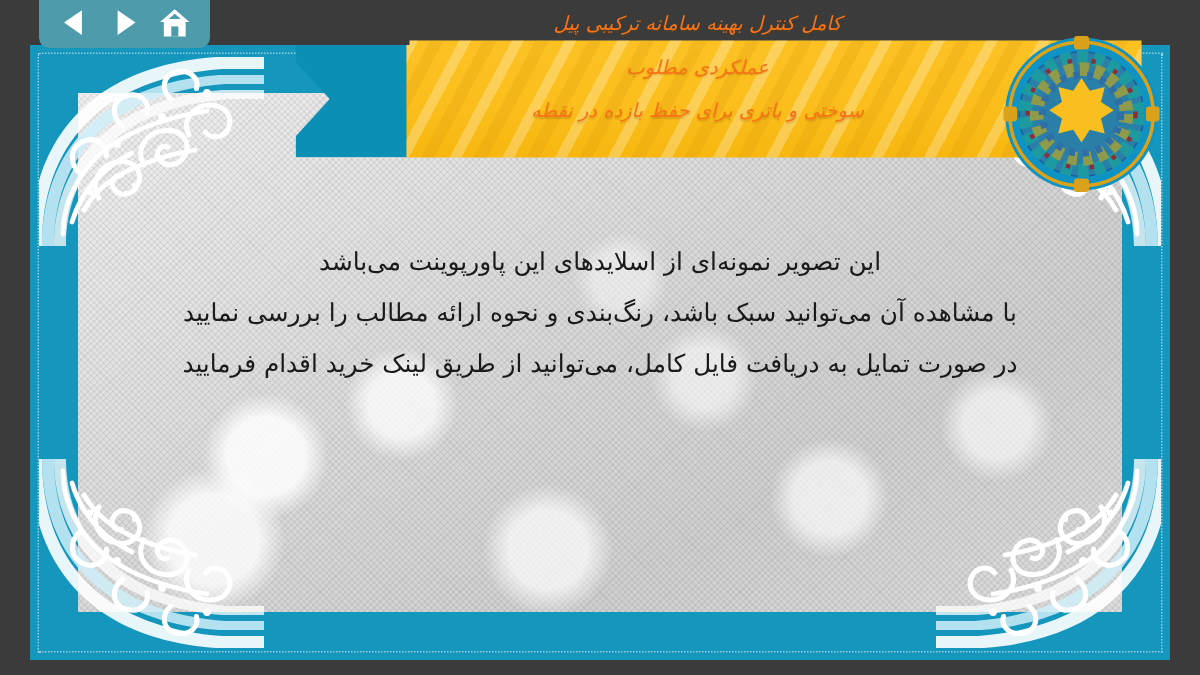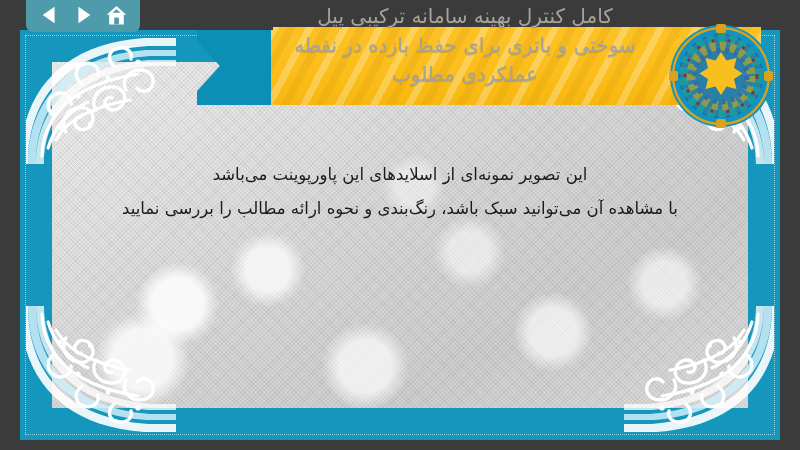--- a/index.html
+++ b/index.html
@@ -120,26 +120,27 @@
 
   #title-block {
     position: absolute;
     left: 265px; top: 2px;
     width: 400px;
     z-index: 30;
     text-align: center;
     direction: rtl;
   }
   .title-line {
-    color: #a3a3a3;
-    font-size: 20px;
+    color: #f97316;
+    font-size: 13px;
     line-height: 29px;
     font-weight: normal;
     white-space: nowrap;
     text-shadow: 0 1px 1px rgba(120,80,0,0.25);
+    font-style: italic;
   }
 
   
   #medallion {
     position: absolute;
     left: 668px; top: 23px;
     width: 106px; height: 106px;
     z-index: 32;
   }
   #medallion svg { display: block; width: 106px; height: 106px; }
@@ -298,32 +299,33 @@
           <circle cx="112" cy="26" r="2.6"></circle>
           <circle cx="34" cy="92" r="2.3"></circle>
           <circle cx="64" cy="88" r="2.1"></circle>
         </g>
       </svg>
     </div>
 
     <div id="body-text">
       <div class="body-line">این تصویر نمونه‌ای از اسلایدهای این پاورپوینت می‌باشد</div>
       <div class="body-line">با مشاهده آن می‌توانید سبک باشد، رنگ‌بندی و نحوه ارائه مطالب را بررسی نمایید</div>
+      <div class="body-line">در صورت تمایل به دریافت فایل کامل، می‌توانید از طریق لینک خرید اقدام فرمایید</div>
     </div>
 
   </div>
 
   <div id="banner-tab"></div>
   <div id="banner-tab-dark"></div>
   <div id="banner"></div>
 
   <div id="title-block">
     <div class="title-line">کامل کنترل بهینه سامانه ترکیبی پیل</div>
+    <div class="title-line">عملکردی مطلوب</div>
     <div class="title-line">سوختی و باتری برای حفظ بازده در نقطه</div>
-    <div class="title-line">عملکردی مطلوب</div>
   </div>
 
   <div id="medallion">
     <svg viewBox="0 0 106 106">
       <circle cx="53" cy="53" r="51" fill="#0f93c4"></circle>
       <circle cx="53" cy="53" r="48" fill="none" stroke="#d9a21a" stroke-width="2"></circle>
       <circle cx="53" cy="53" r="45" fill="#1b5fa0"></circle>
       <circle cx="53" cy="53" r="41" fill="#2a7fa8"></circle>
       <g>
         <circle cx="53" cy="53" r="38" fill="none" stroke="#1d9aa0" stroke-width="10" stroke-dasharray="7 4"></circle>

